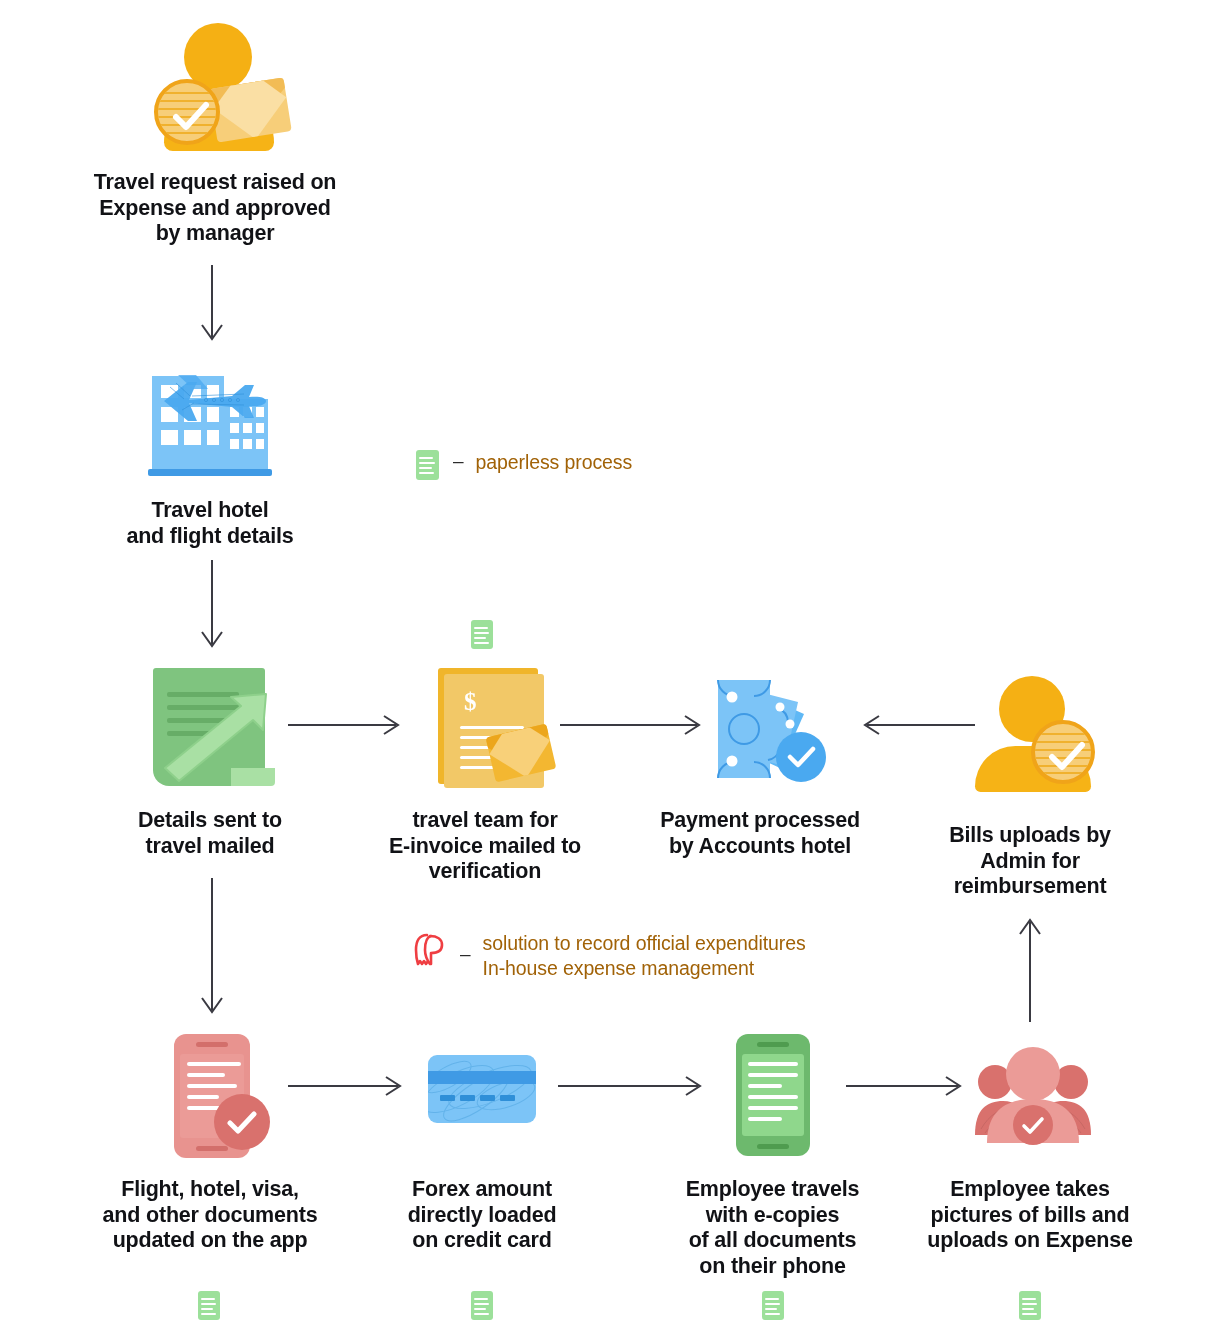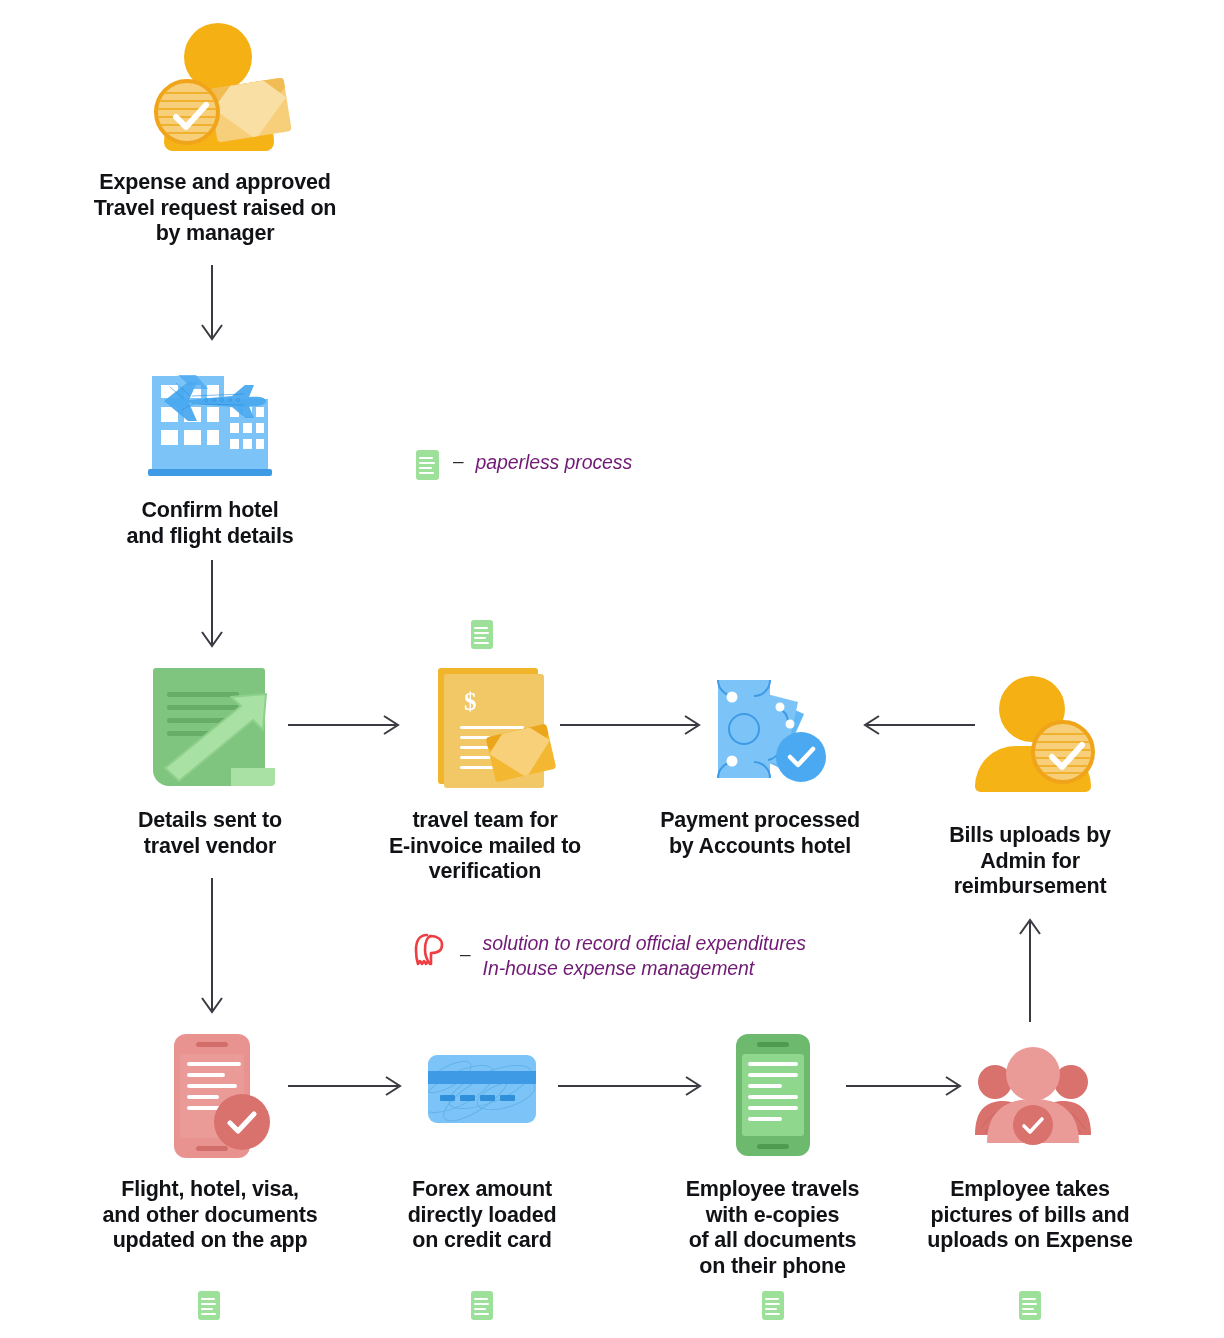--- a/index.html
+++ b/index.html
@@ -8,21 +8,21 @@
        -webkit-font-smoothing:antialiased;}
   .stage{position:relative;width:1224px;height:1338px;overflow:hidden;background:#fff;}
 
   .node{position:absolute;}
   .icon-wrap{position:absolute;}
   .label{position:absolute;text-align:center;font-weight:bold;color:#111216;
          font-size:21.5px;line-height:25.5px;letter-spacing:-0.2px;}
 
   .legend{position:absolute;display:flex;align-items:flex-start;}
   .legend-dash{color:#2b2b2b;font-size:19px;line-height:22px;margin:0 12px 0 14px;}
-  .legend-text{color:#701a75;font-size:19.5px;line-height:25px;letter-spacing:-0.1px;font-style:italic;}
+  .legend-text{color:#a16207;font-size:19.5px;line-height:25px;letter-spacing:-0.1px;}
 
   
   .paperdoc{position:relative;background:#9ce09a;border-radius:3px;}
   .paperdoc i{position:absolute;left:14%;height:2px;background:#ffffff;border-radius:1px;display:block;}
 
   
   .arrow{position:absolute;}
   .arrow svg{display:block;overflow:visible;}
 
   
@@ -76,22 +76,22 @@
           <span style="top:33px"></span>
             <span style="top:41px"></span>
             <span style="top:49px"></span>
         </div>
         <svg width="66" height="66" viewBox="0 0 66 66" style="position:absolute;left:0;top:0;">
           <path d="M18 34 L28 44 L48 22" fill="none" stroke="#ffffff" stroke-width="6" stroke-linecap="round" stroke-linejoin="round"></path>
         </svg>
       </div>
     </div>
     <div class="label" style="left:60px;top:170px;width:310px;">
+      <div>Travel request raised on</div>
       <div>Expense and approved</div>
-      <div>Travel request raised on</div>
       <div>by manager</div>
     </div>
   </div>
 
   <div class="arrow" style="left:198px;top:265px;">
     <svg width="28" height="80" viewBox="0 0 28 80">
       <line x1="14" y1="0" x2="14" y2="72" stroke="#3a3a42" stroke-width="2"></line>
       <polyline points="4,60 14,74 24,60" fill="none" stroke="#3a3a42" stroke-width="2"></polyline>
     </svg>
   </div>
@@ -138,21 +138,21 @@
           <circle cx="74" cy="37" r="1.6"></circle>
             <circle cx="82" cy="37" r="1.6"></circle>
           <circle cx="90" cy="37" r="1.6"></circle>
           <line x1="22" y1="24" x2="36" y2="36"></line>
             <line x1="28" y1="20" x2="42" y2="33"></line>
           <line x1="34" y1="47" x2="46" y2="40"></line>
         </g>
       </svg>
     </div>
     <div class="label" style="left:85px;top:498px;width:250px;">
-      <div>Confirm hotel</div>
+      <div>Travel hotel</div>
       <div>and flight details</div>
     </div>
   </div>
 
   <div class="arrow" style="left:198px;top:560px;">
     <svg width="28" height="92" viewBox="0 0 28 92">
       <line x1="14" y1="0" x2="14" y2="84" stroke="#3a3a42" stroke-width="2"></line>
       <polyline points="4,72 14,86 24,72" fill="none" stroke="#3a3a42" stroke-width="2"></polyline>
     </svg>
   </div>
@@ -177,21 +177,21 @@
       <div class="line" style="left:14px;top:24px;width:72px;height:5px;background:#67ad67;"></div>
       <div class="line" style="left:14px;top:37px;width:72px;height:5px;background:#67ad67;"></div>
       <div class="line" style="left:14px;top:50px;width:72px;height:5px;background:#67ad67;"></div>
       <div class="line" style="left:14px;top:63px;width:55px;height:5px;background:#67ad67;"></div>
       <svg width="122" height="118" viewBox="0 0 122 118" style="position:absolute;left:0;top:0;">
         <path d="M12 100 L88 38 L78 29 L113 26 L110 62 L100 52 L26 113 Z" fill="#a9e0a4" stroke="#8ed08b" stroke-width="2" stroke-linejoin="round"></path>
       </svg>
     </div>
     <div class="label" style="left:85px;top:808px;width:250px;">
       <div>Details sent to</div>
-      <div>travel vendor</div>
+      <div>travel mailed</div>
     </div>
   </div>
 
   <div class="arrow" style="left:288px;top:713px;">
     <svg width="116" height="24" viewBox="0 0 116 24">
       <line x1="0" y1="12" x2="108" y2="12" stroke="#3a3a42" stroke-width="2"></line>
       <polyline points="96,3 110,12 96,21" fill="none" stroke="#3a3a42" stroke-width="2"></polyline>
     </svg>
   </div>
 

